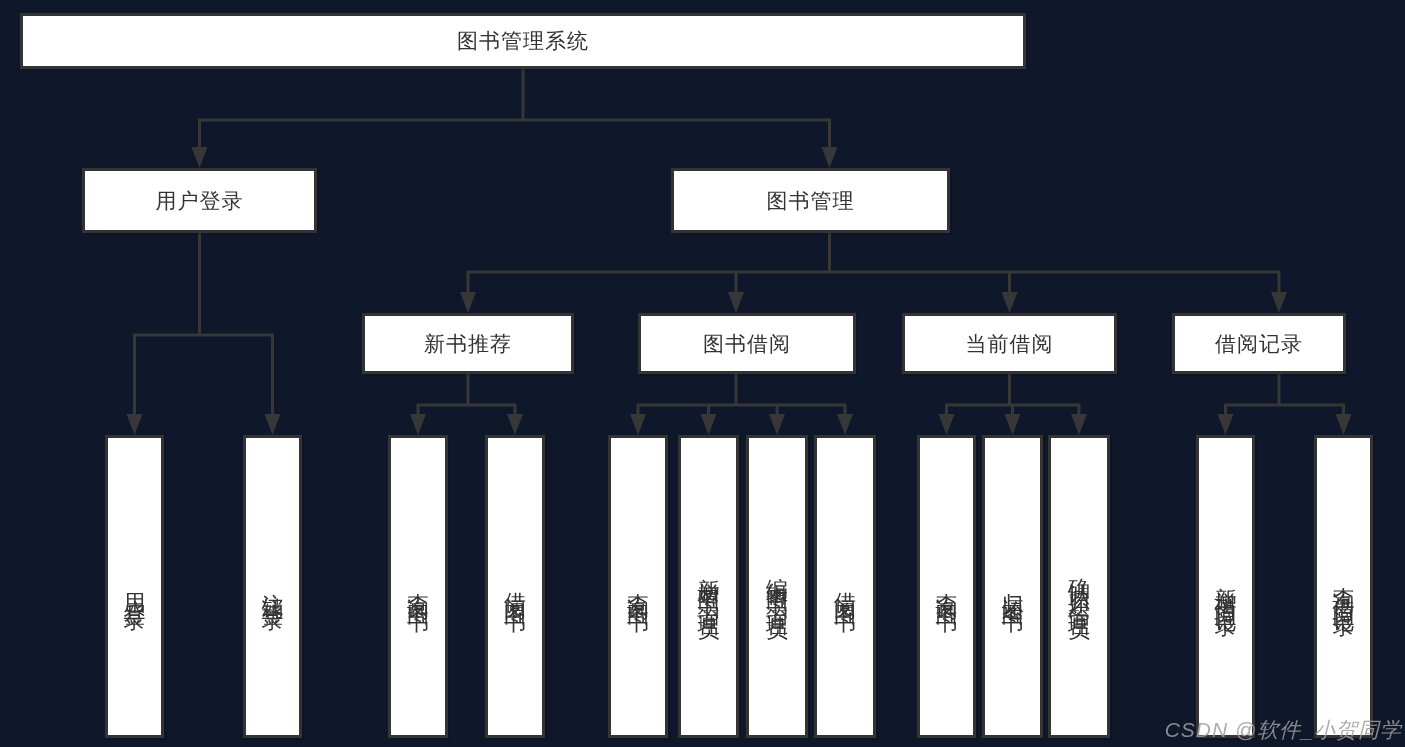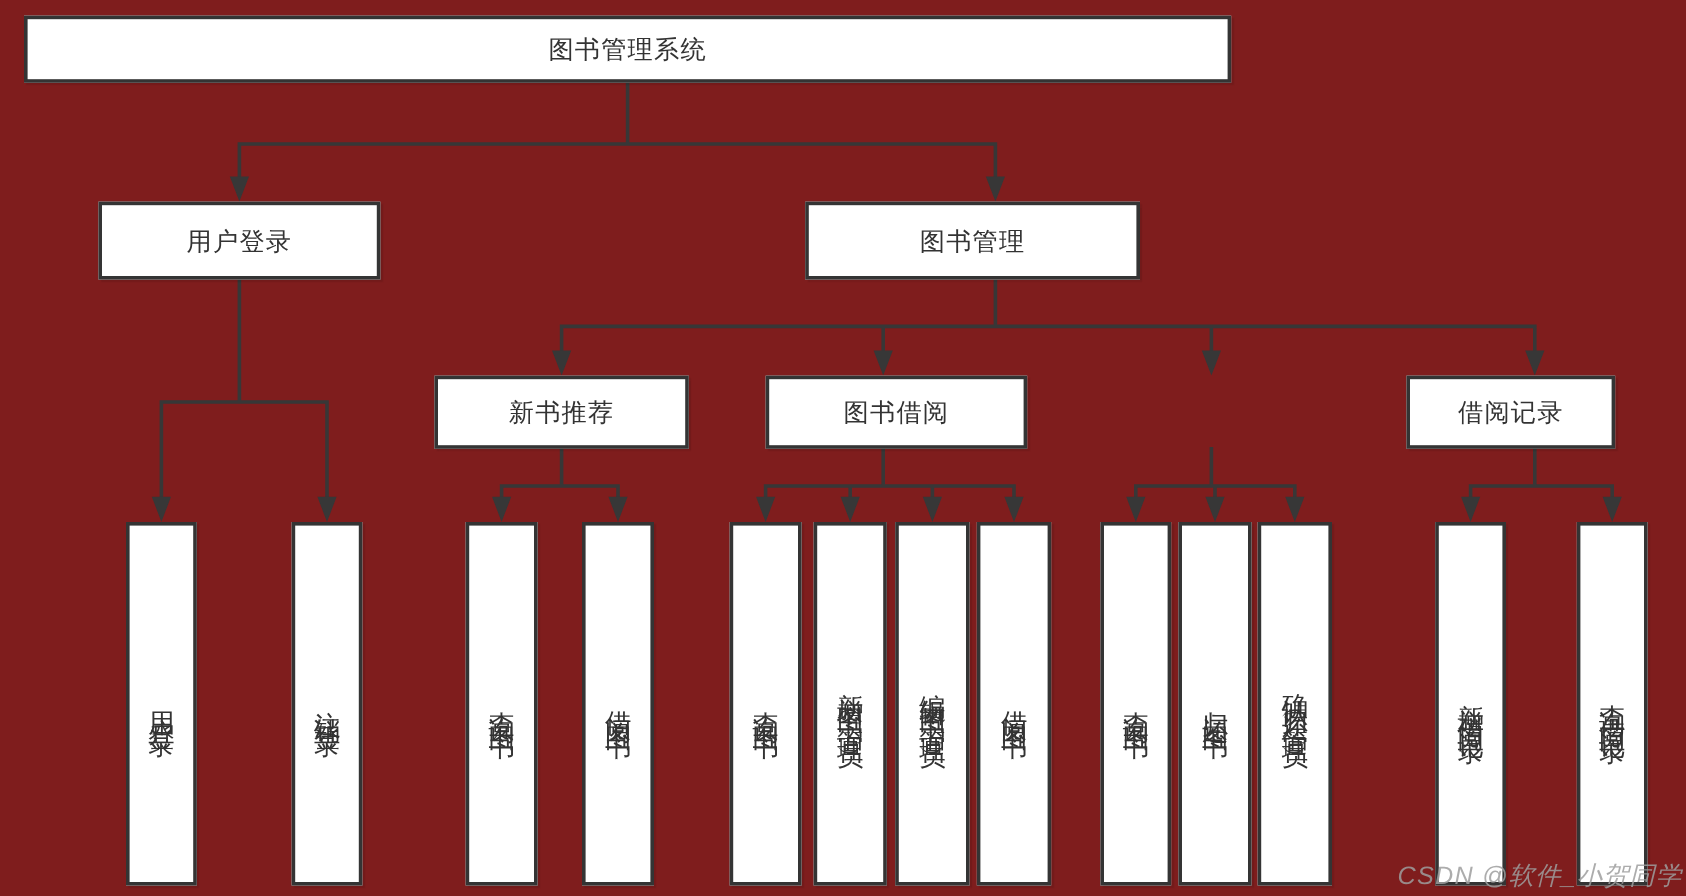--- a/index.html
+++ b/index.html
@@ -3,21 +3,21 @@
 <meta charset="utf-8">
 <style>
   html, body { margin:0; padding:0; }
   body {
     width:1405px; height:747px;
     background:#ffffff;
     font-family:"Liberation Sans","DejaVu Sans",sans-serif;
     color:#333333;
     overflow:hidden;
   }
-  .stage { position:relative; width:1405px; height:747px; background:#7f1d1d; }
+  .stage { position:relative; width:1405px; height:747px; background:#0f172a; }
   svg.connectors { position:absolute; left:0; top:0; z-index:1; }
   .node {
     position:absolute; box-sizing:border-box;
     background:#ffffff; border:3px solid #343434;
     display:flex; align-items:center; justify-content:center;
     z-index:2;
     box-shadow:2px 2px 1px rgba(0,0,0,0.10);
   }
   .node .hlabel { font-size:21px; letter-spacing:1px; white-space:nowrap; }
   .leaf { top:435px; height:303px; }
@@ -83,20 +83,23 @@
   <div class="node" style="left:671px;top:168px;width:279px;height:65px">
     <span class="hlabel">图书管理</span>
   </div>
 
   <div class="node" style="left:362px;top:313px;width:212px;height:61px">
     <span class="hlabel">新书推荐</span>
   </div>
   <div class="node" style="left:638px;top:313px;width:218px;height:61px">
     <span class="hlabel">图书借阅</span>
   </div>
+  <div class="node" style="left:902px;top:313px;width:215px;height:61px">
+    <span class="hlabel">当前借阅</span>
+  </div>
   <div class="node" style="left:1172px;top:313px;width:174px;height:61px">
     <span class="hlabel">借阅记录</span>
   </div>
 
   <div class="node leaf" style="left:105px;width:59px">
     <span class="vtext">用户登录</span>
   </div>
   <div class="node leaf" style="left:243px;width:59px">
     <span class="vtext">注销登录</span>
   </div>

